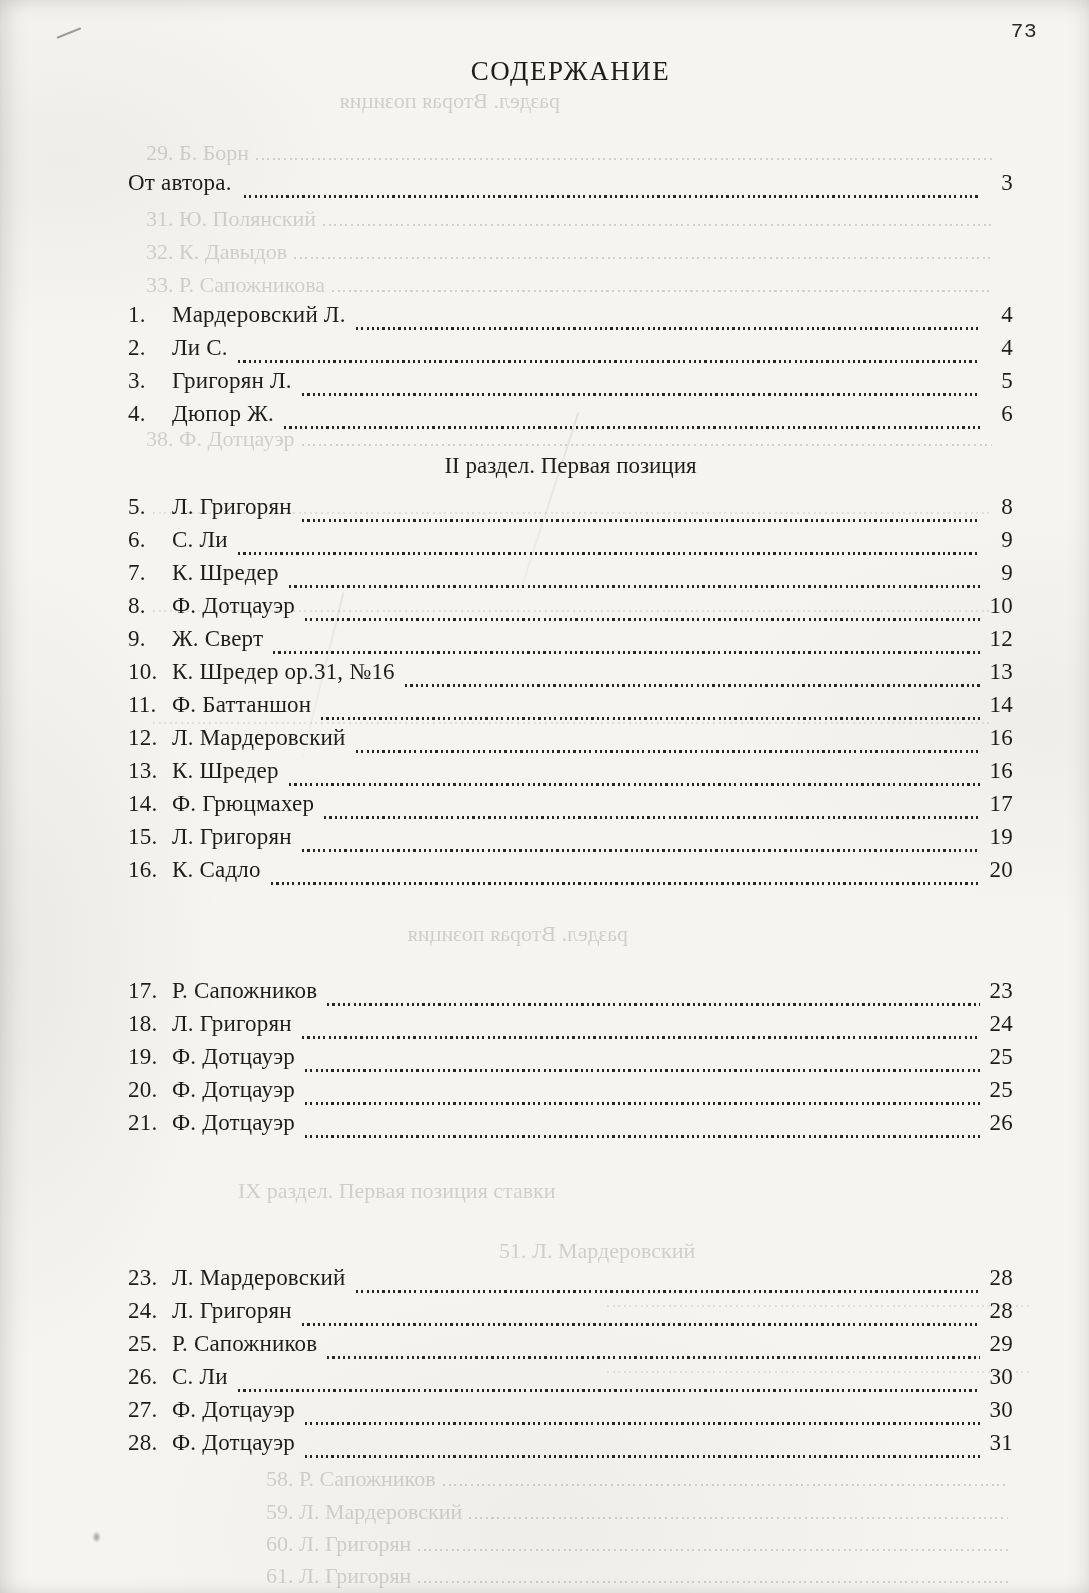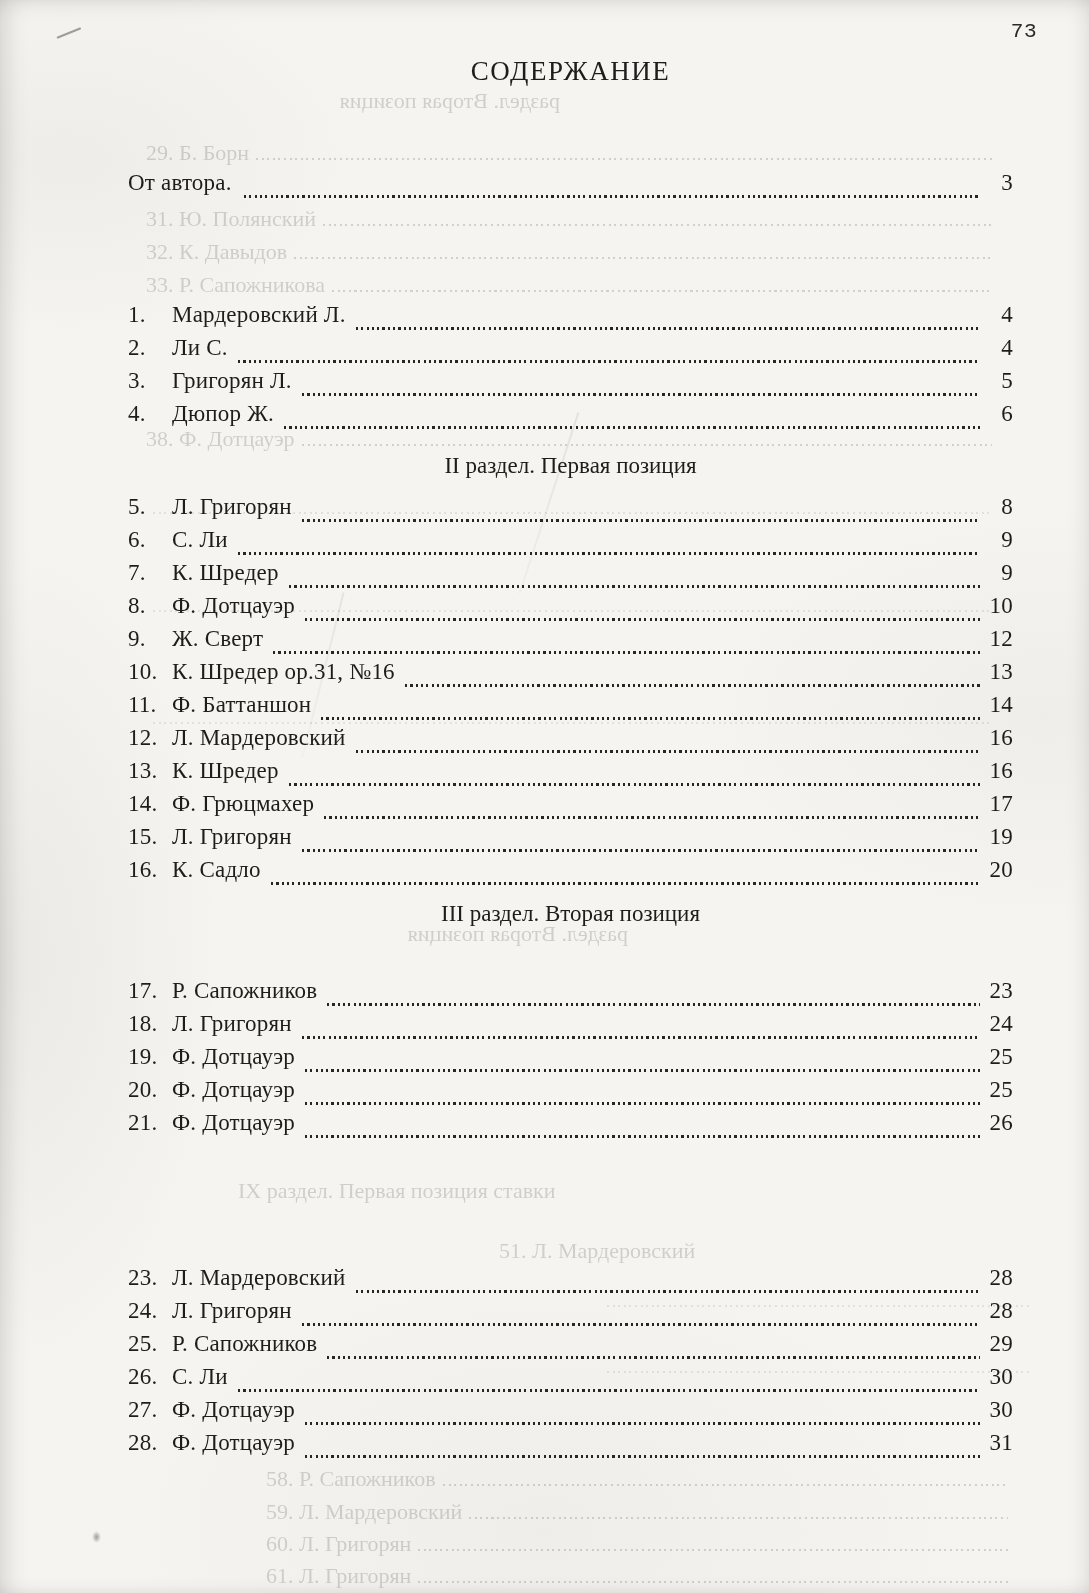--- a/index.html
+++ b/index.html
@@ -169,21 +169,20 @@
 
   <div class="preface-row" style="top:165px">
     <div class="toc-row">
       <span class="label">От автора.</span>
       <span class="leader"></span>
       <span class="pg">3</span>
     </div>
   </div>
 
   <div class="section-heading" style="top:453px">II раздел. Первая позиция</div>
-  <div class="section-heading" style="top:901px">III раздел. Вторая позиция</div>
 
   <div class="entries" style="top:297px">
   <div class="toc-row">
     <span class="num">1.</span>
     <span class="name">Мардеровский Л.</span>
     <span class="leader"></span>
     <span class="pg">4</span>
   </div>
 
   <div class="toc-row">

